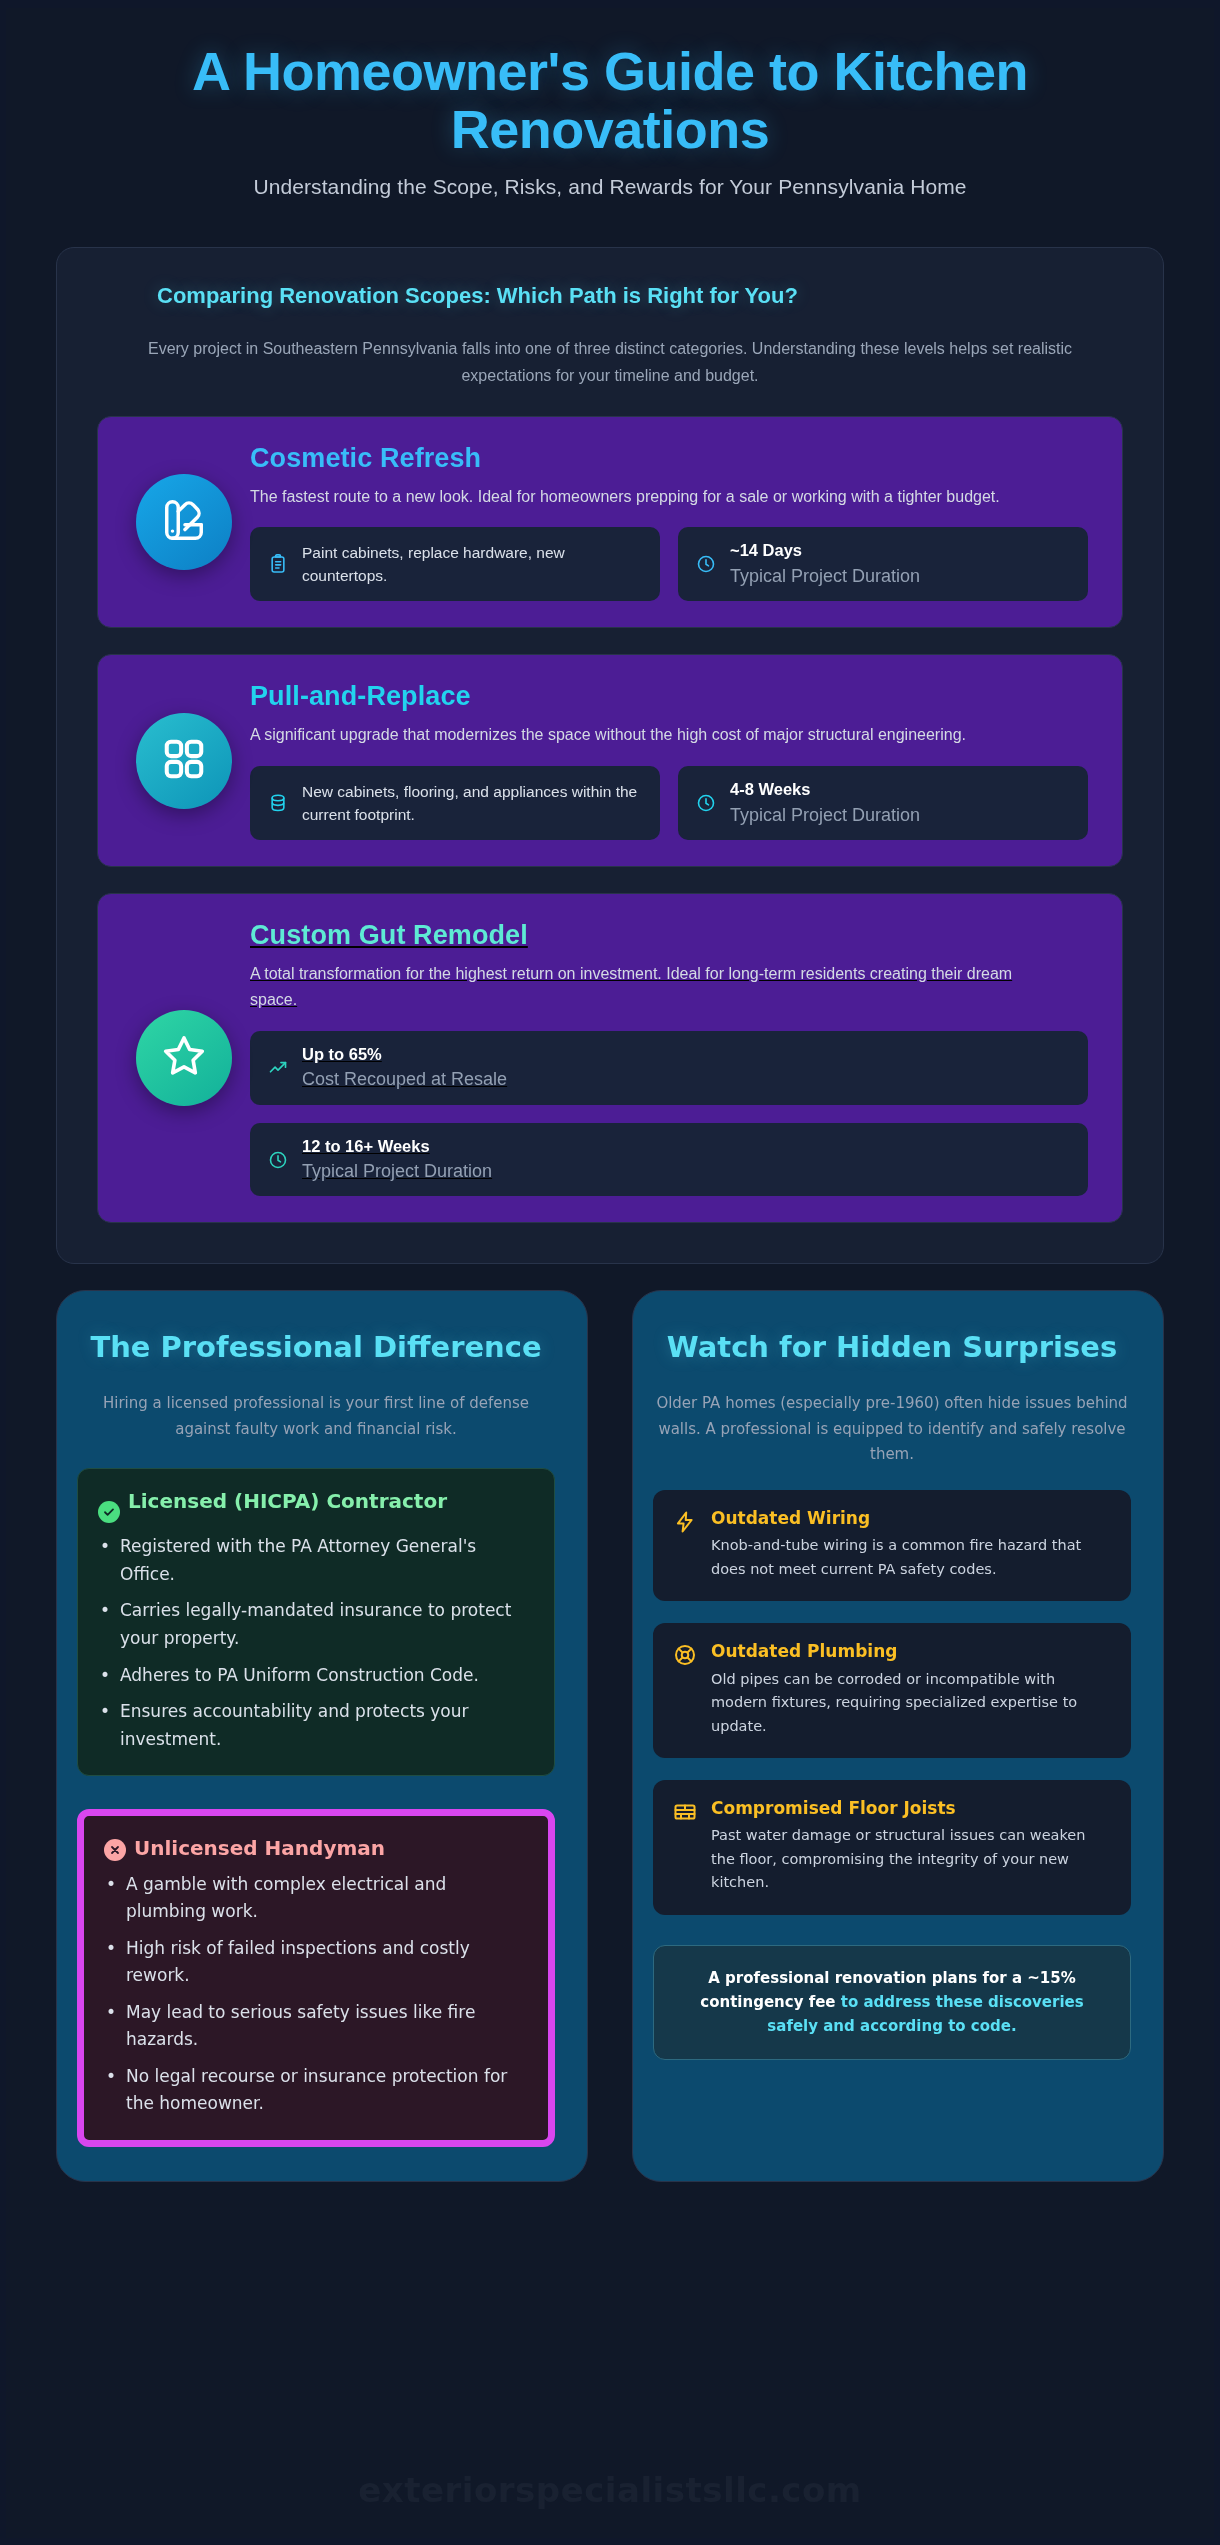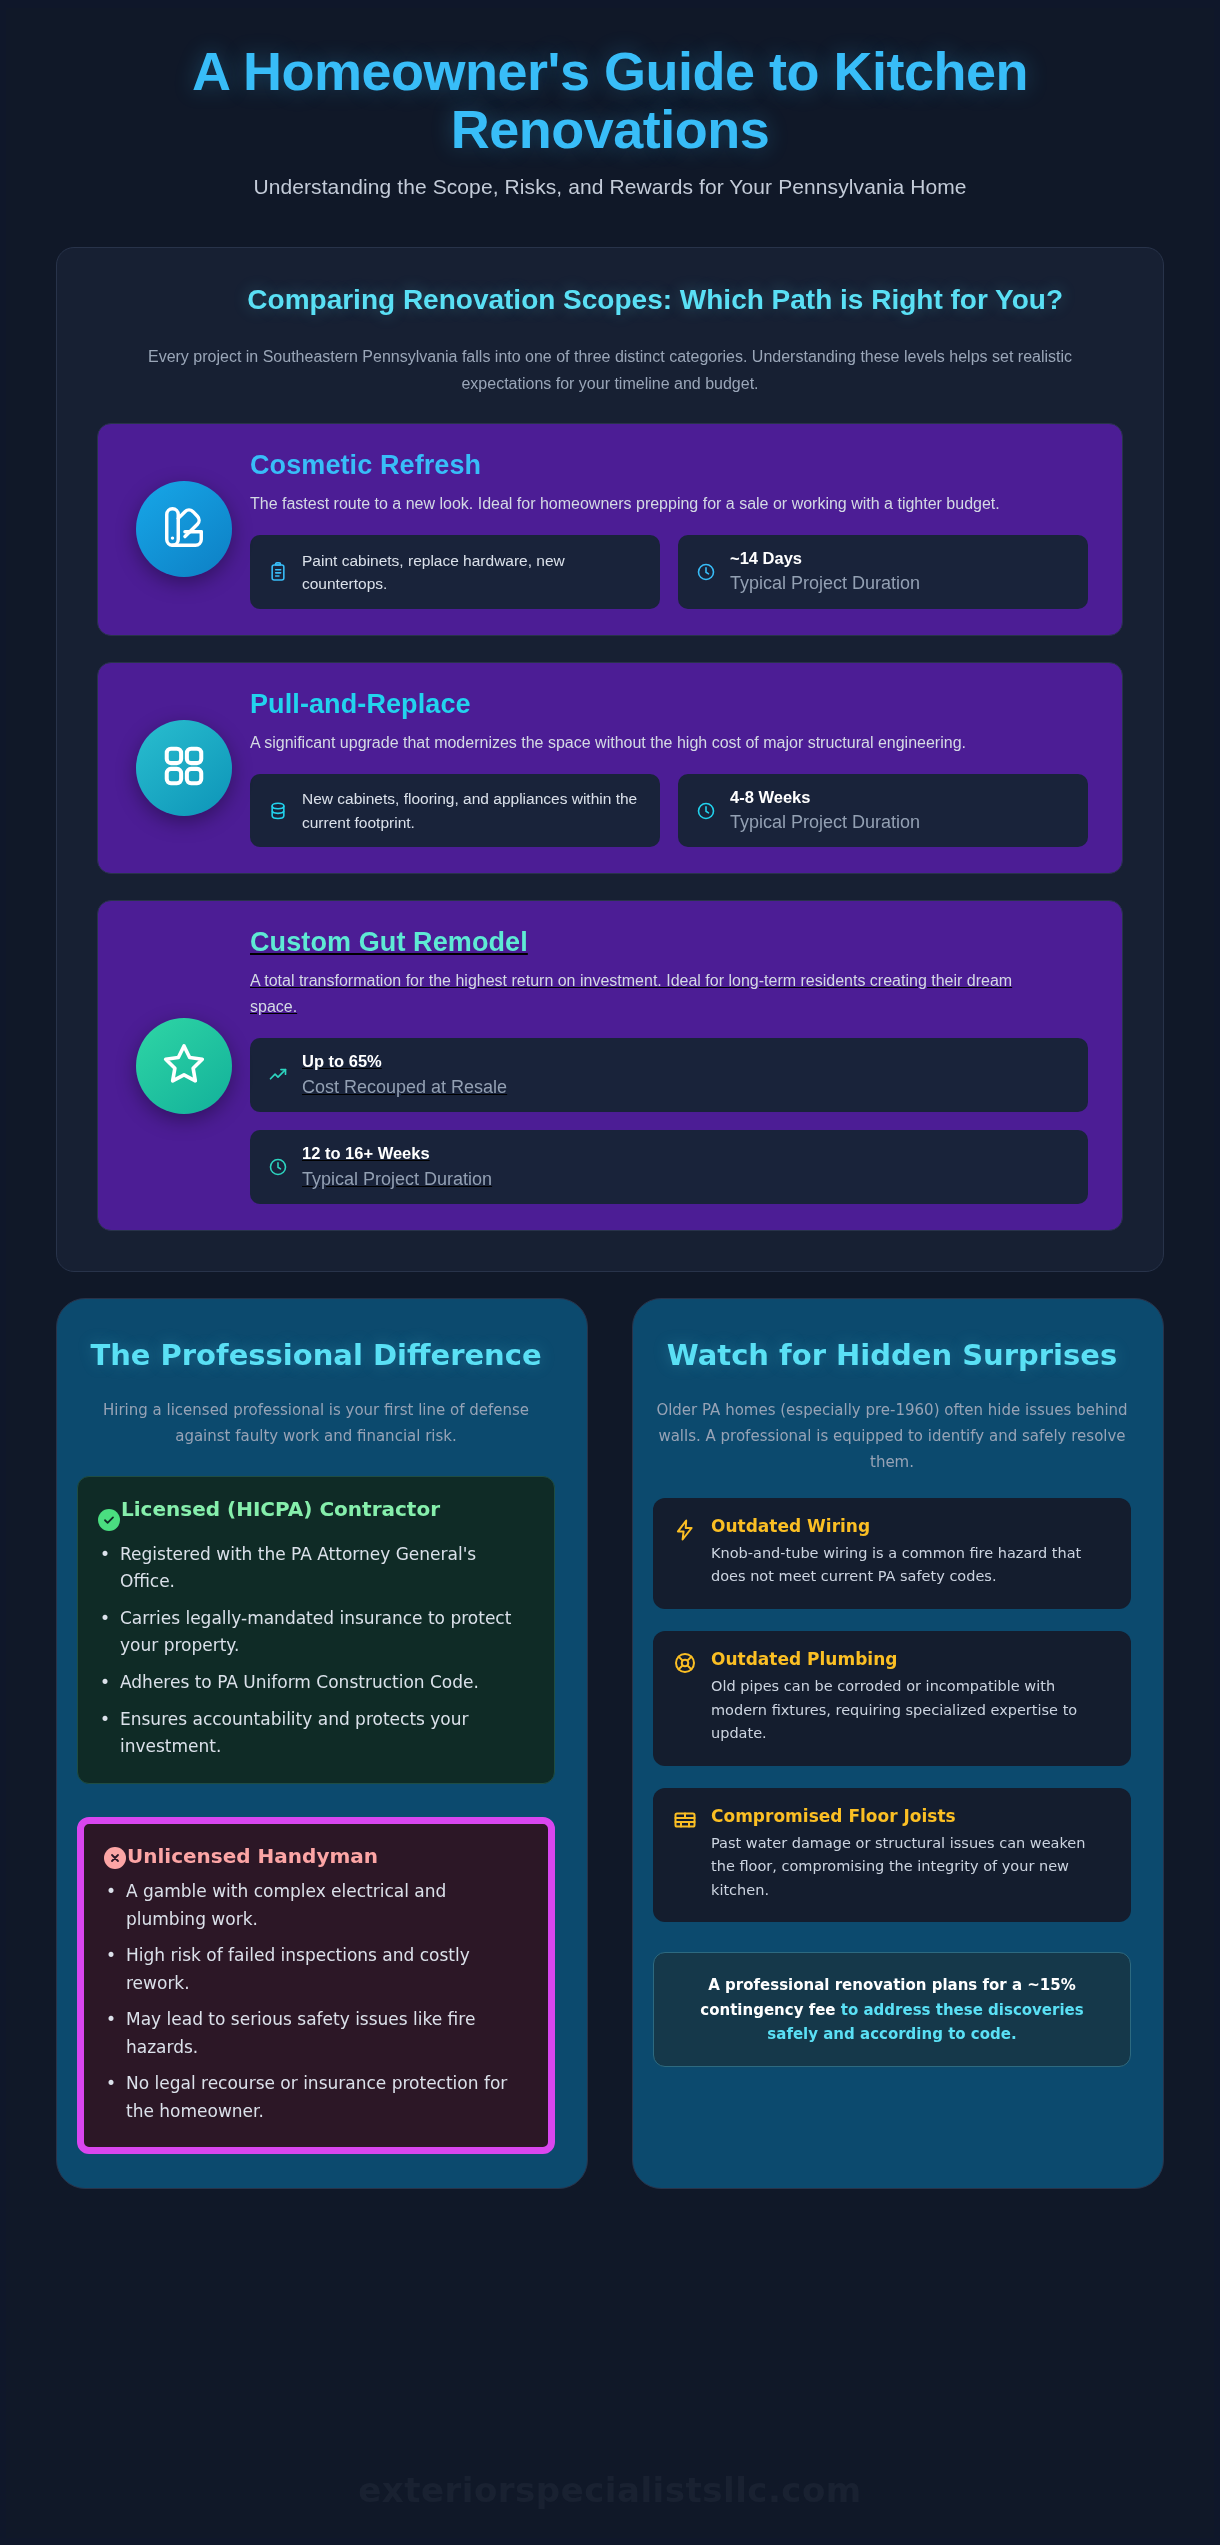--- a/index.html
+++ b/index.html
@@ -46,24 +46,24 @@
   
   .scopes-panel {
     margin: 22px 50px 0 50px;
     background: #172033;
     border: 1px solid #28334a;
     border-radius: 18px;
     padding: 34px 40px 40px 40px;
   }
   .scopes-title {
     font-family: "Liberation Sans Narrow", "Liberation Sans", sans-serif;
-    font-size: 28px;
+    font-size: 22px;
     font-weight: 700;
     line-height: 1.25;
-    text-align: right;
+    text-align: left;
     color: #5ae0f5;
     text-shadow: 0 0 16px rgba(90,224,245,0.28);
     padding: 0 60px;
   }
   .scopes-lede {
     margin: 26px auto 0 auto;
     max-width: 960px;
     text-align: center;
     font-size: 16px;
     line-height: 1.7;
@@ -179,21 +179,21 @@
     margin-top: 26px;
     border-radius: 12px;
     padding: 20px 20px 22px 20px;
     font-family: "DejaVu Sans", sans-serif;
   }
   .cmp-card.good { background: #0f2b26; border: 1px solid #1f4d42; }
   .cmp-card.bad  { background: #2c1726; border: 7px solid #d946ef; margin-top: 33px; }
   .cmp-head {
     display: flex;
     align-items: flex-start;
-    gap: 1px;
+    gap: 8px;
     margin-bottom: 10px;
   }
   .cmp-chip {
     flex: 0 0 auto;
     width: 22px; height: 22px;
     border-radius: 50%;
     display: flex; align-items: center; justify-content: center;
     margin-top: 12px;
   }
   .cmp-chip svg { width: 12px; height: 12px; display:block; }

